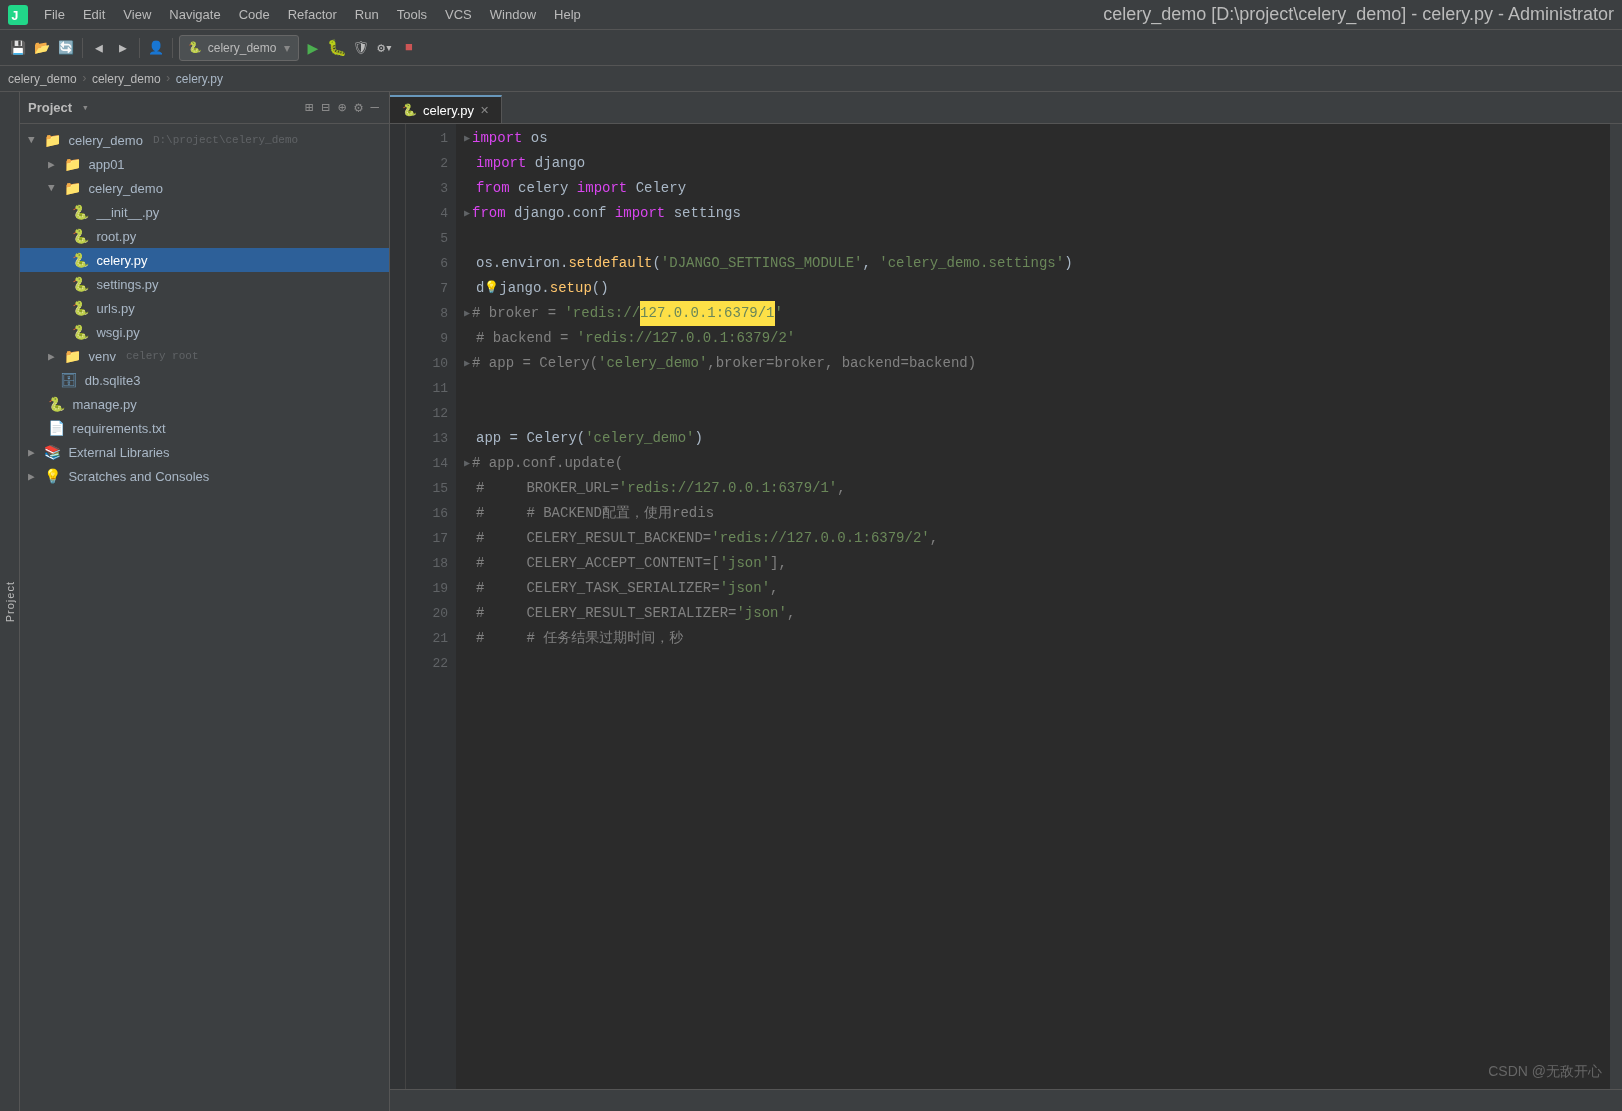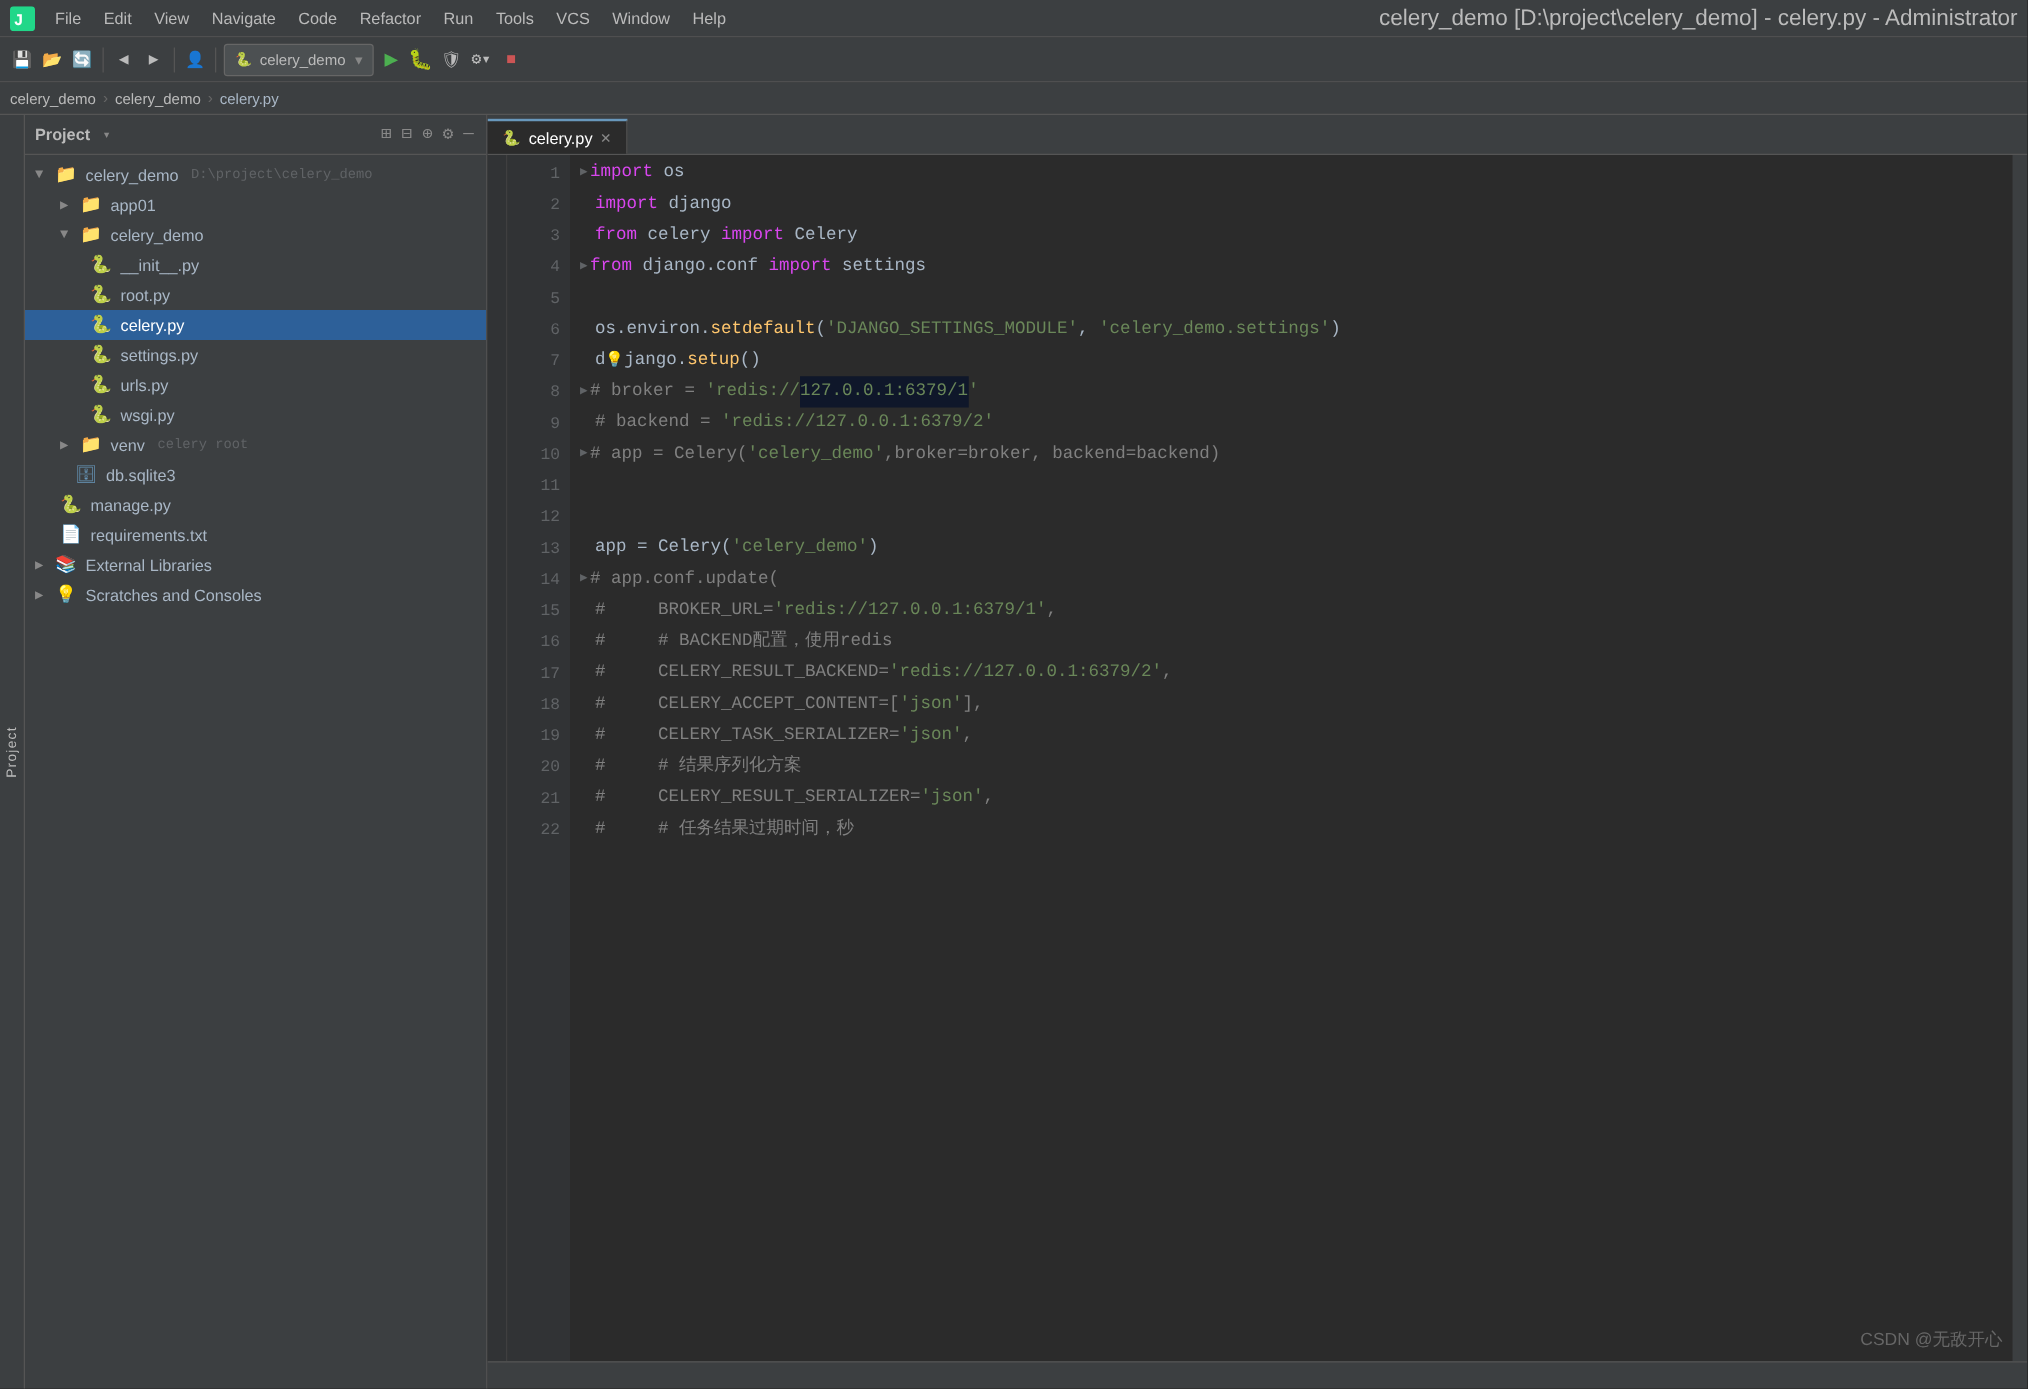--- a/index.html
+++ b/index.html
@@ -527,21 +527,21 @@
           <span class="var">os.environ.</span><span class="fn">setdefault</span><span class="var">(</span><span class="str">'DJANGO_SETTINGS_MODULE'</span><span class="var">, </span><span class="str">'celery_demo.settings'</span><span class="var">)</span>
         </div>
 
         <div class="code-line">
           <span style="width:12px; display:inline-block;"></span>
           <span class="var">d</span><span class="bulb">💡</span><span class="var">jango.</span><span class="fn">setup</span><span class="var">()</span>
         </div>
 
         <div class="code-line">
           <span class="fold-arrow">▶</span>
-          <span class="cm"># broker = </span><span class="str">'redis://</span><span style="background:#0f172a; color:#6a8759;">127.0.0.1:6379/1</span><span class="str">'</span>
+          <span class="cm"># broker = </span><span class="str">'redis://</span><span style="background:#fde047; color:#6a8759;">127.0.0.1:6379/1</span><span class="str">'</span>
         </div>
 
         <div class="code-line">
           <span style="width:12px; display:inline-block;"></span>
           <span class="cm"># backend = </span><span class="str">'redis://127.0.0.1:6379/2'</span>
         </div>
 
         <div class="code-line">
           <span class="fold-arrow">▶</span>
           <span class="cm"># app = Celery(</span><span class="str">'celery_demo'</span><span class="cm">,broker=broker, backend=backend)</span>
@@ -583,24 +583,20 @@
         <div class="code-line">
           <span style="width:12px; display:inline-block;"></span>
           <span class="cm">#&nbsp;&nbsp;&nbsp;&nbsp;&nbsp;CELERY_ACCEPT_CONTENT=[</span><span class="str">'json'</span><span class="cm">],</span>
         </div>
 
         <div class="code-line">
           <span style="width:12px; display:inline-block;"></span>
           <span class="cm">#&nbsp;&nbsp;&nbsp;&nbsp;&nbsp;CELERY_TASK_SERIALIZER=</span><span class="str">'json'</span><span class="cm">,</span>
         </div>
 
-        <div class="code-line">
-          <span style="width:12px; display:inline-block;"></span>
-          <span class="cm">#&nbsp;&nbsp;&nbsp;&nbsp;&nbsp;# 结果序列化方案</span>
-        </div>
 
         <div class="code-line">
           <span style="width:12px; display:inline-block;"></span>
           <span class="cm">#&nbsp;&nbsp;&nbsp;&nbsp;&nbsp;CELERY_RESULT_SERIALIZER=</span><span class="str">'json'</span><span class="cm">,</span>
         </div>
 
         <div class="code-line">
           <span style="width:12px; display:inline-block;"></span>
           <span class="cm">#&nbsp;&nbsp;&nbsp;&nbsp;&nbsp;# 任务结果过期时间，秒</span>
         </div>

